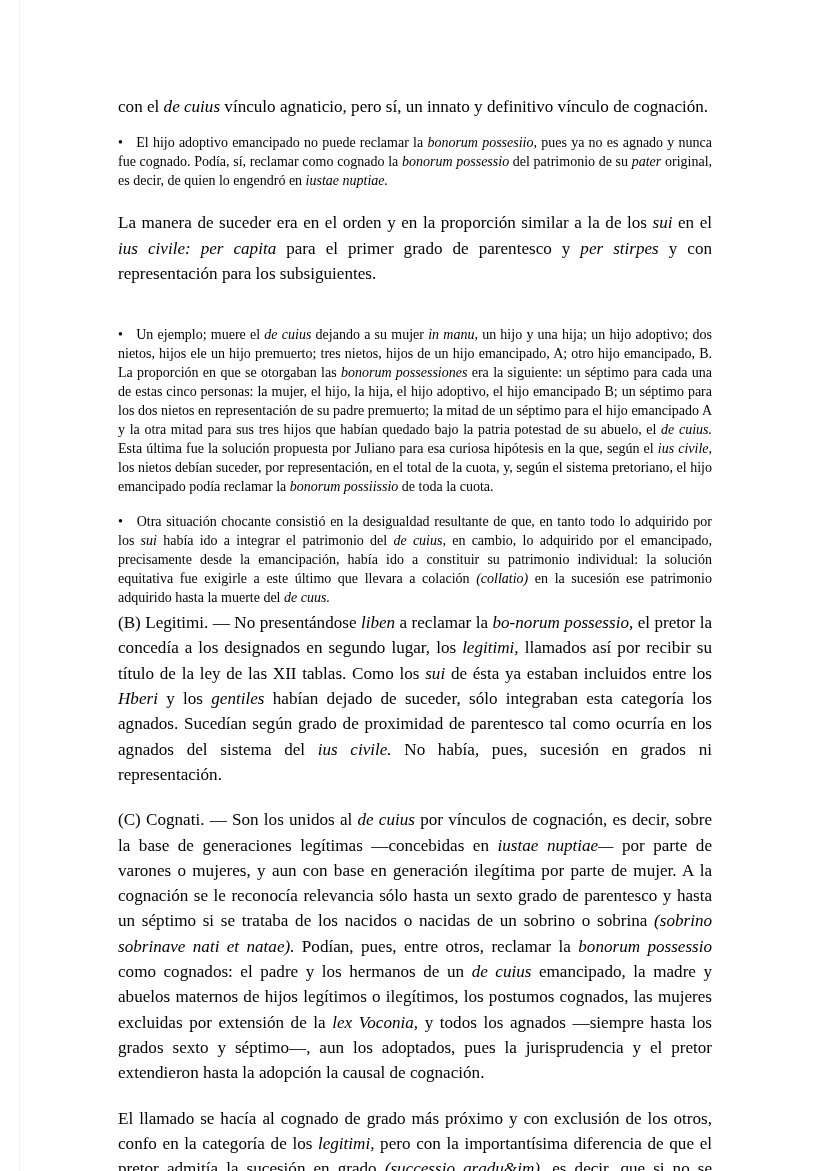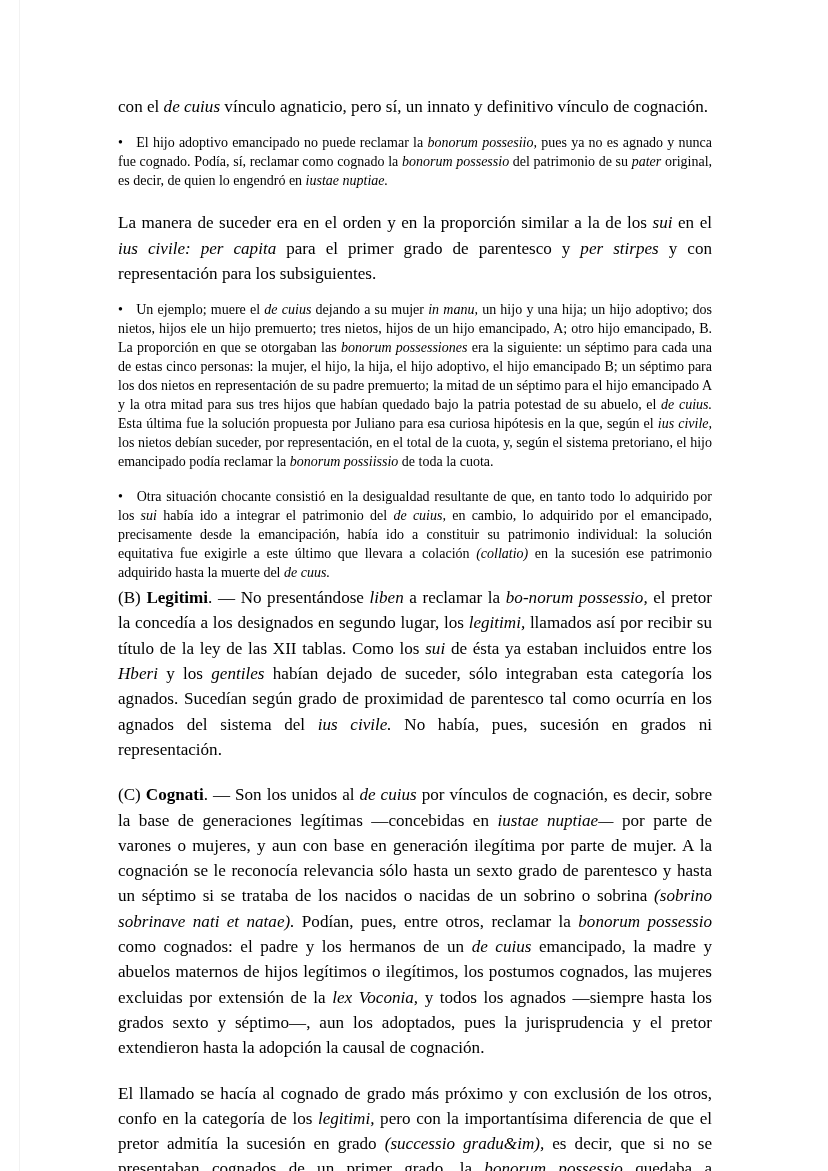--- a/index.html
+++ b/index.html
@@ -56,25 +56,25 @@
     margin-bottom: 16px;
   }
   .note-block p {
     text-align: justify;
   }
   .bullet-mark {
     display: inline-block;
     width: 14px;
   }
   i, em { font-style: italic; }
-  b, strong { font-weight: bold; }
+  b, strong { font-weight: normal; }
 
   .sp-1 { margin-bottom: 14px; }
   .sp-2 { margin-bottom: 20px; }
-  .sp-3 { margin-bottom: 14px; }
+  .sp-3 { margin-bottom: 39px; }
   .sp-4 { margin-bottom: 3px; }
 </style>
 </head>
 <body>
 
 <div class="page">
 
   <div class="scan-edge"></div>
 
   <div class="content">

